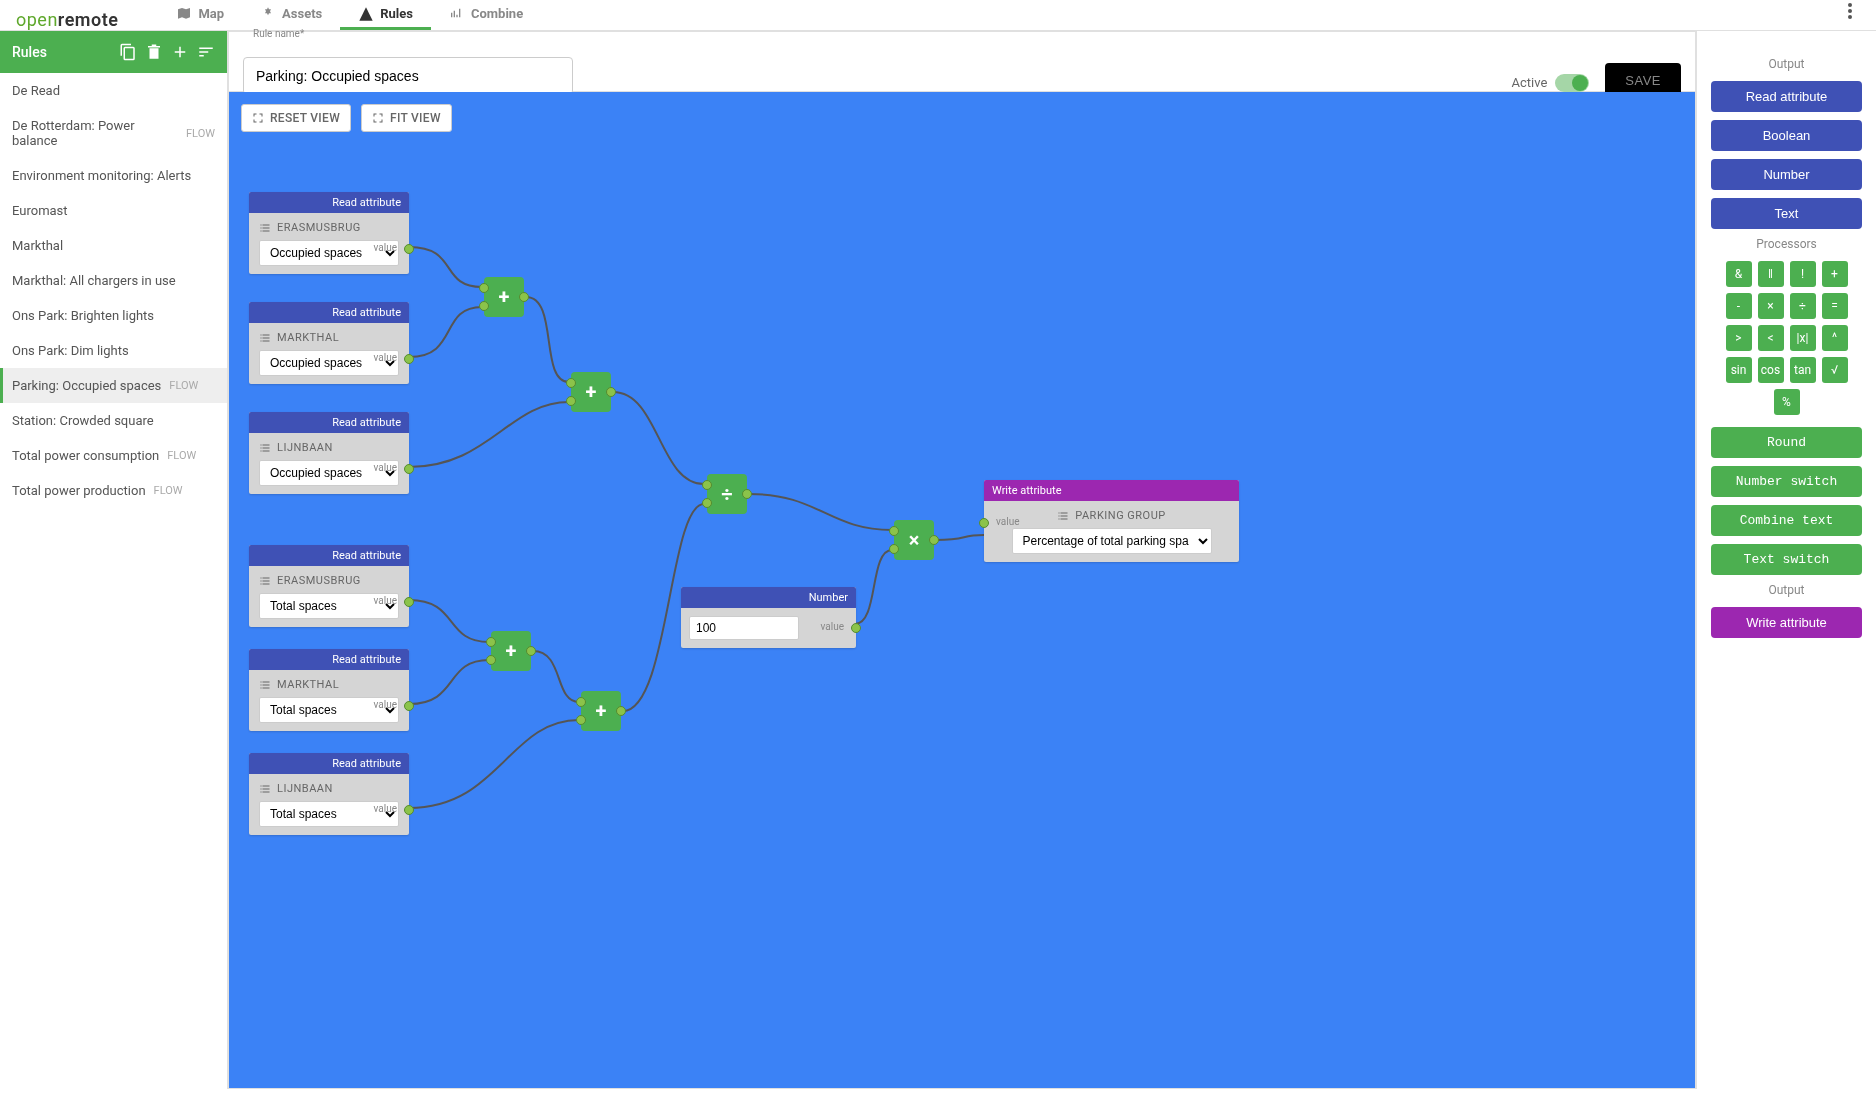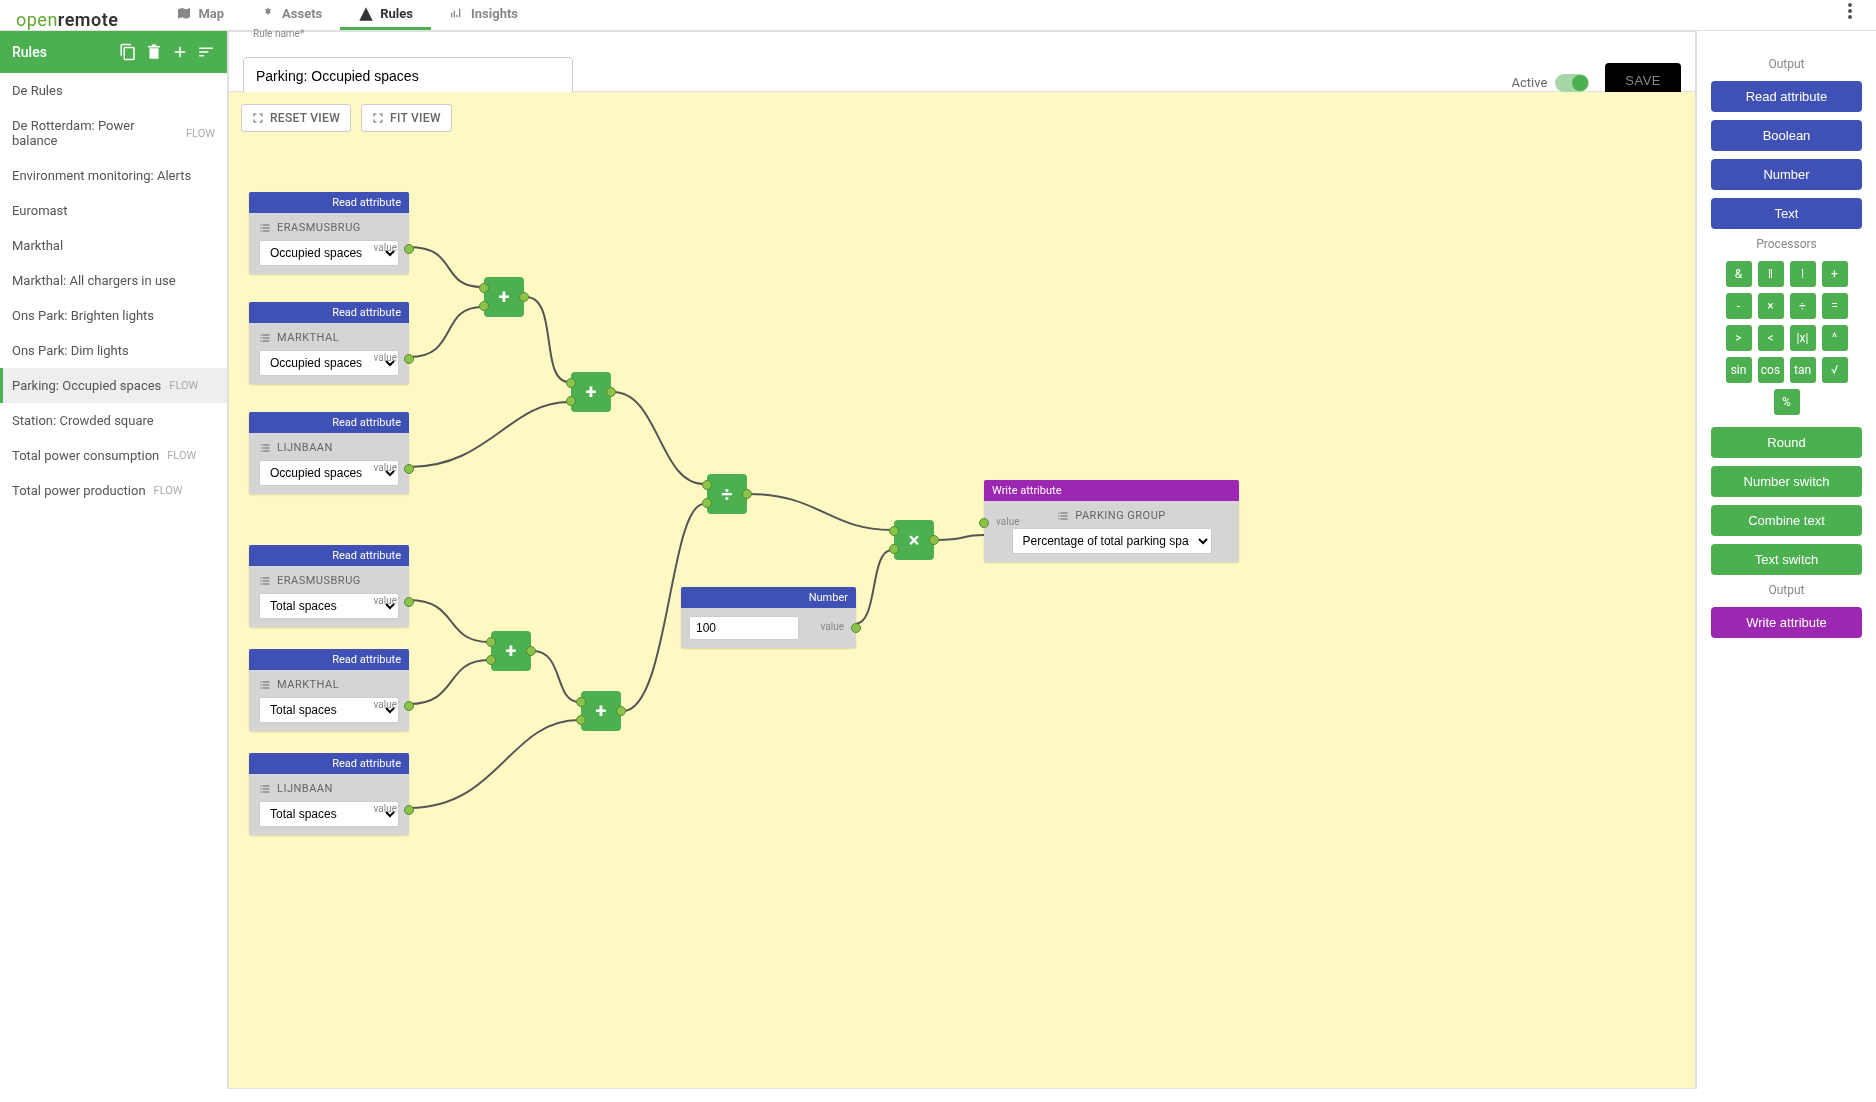--- a/index.html
+++ b/index.html
@@ -25,21 +25,21 @@
 .canvas-area { flex: 1; display: flex; flex-direction: column; position: relative; background: #fff; border: 1px solid #e0e0e0; margin: 0 0 0 0; }
 .canvas-toolbar { height: 60px; display: flex; align-items: center; padding: 0 14px; gap: 16px; border-bottom: 1px solid #e0e0e0; }
 .rule-name-wrap { display: flex; flex-direction: column; }
 .rule-name-label { font-size: 10px; color: #888; margin-bottom: 18px; padding-left: 10px; }
 .rule-name-input { width: 330px; padding: 10px 12px; border: 1px solid #ccc; border-radius: 4px; font-size: 14px; }
 .toolbar-spacer { flex: 1; }
 .active-toggle-wrap { display: flex; align-items: center; gap: 8px; color: #666; font-size: 13px; margin-top: 42px; }
 .toggle { width: 34px; height: 18px; background: #a5d6a7; border-radius: 9px; position: relative; cursor: pointer; }
 .toggle::after { content: ''; width: 16px; height: 16px; background: #4caf50; border-radius: 50%; position: absolute; top: 1px; right: 1px; }
 .save-btn { background: #000000; color: #888; border: none; padding: 10px 20px; border-radius: 4px; font-size: 13px; font-weight: 500; letter-spacing: 0.5px; margin-top: 38px; }
-.canvas-body { flex: 1; position: relative; overflow: hidden; background: #fef9c3; }
+.canvas-body { flex: 1; position: relative; overflow: hidden; background: #3b82f6; }
 .view-btns { position: absolute; top: 12px; left: 12px; display: flex; gap: 10px; z-index: 5; }
 .view-btn { display: flex; align-items: center; gap: 6px; padding: 6px 10px; background: #fff; border: 1px solid #ccc; border-radius: 3px; font-size: 12px; color: #666; cursor: pointer; font-weight: 500; letter-spacing: 0.3px; }
 .flow-svg { position: absolute; inset: 0; width: 100%; height: 100%; pointer-events: none; }
 .flow-svg path { stroke: #555; stroke-width: 2; fill: none; }
 .node { position: absolute; background: #d5d5d5; border-radius: 2px; font-size: 12px; box-shadow: 0 1px 2px rgba(0,0,0,0.15); }
 .node-header { padding: 4px 8px; color: #fff; font-size: 11px; text-align: right; border-radius: 2px 2px 0 0; }
 .node-header.blue { background: #3f51b5; }
 .node-header.purple { background: #9c27b0; }
 .node-body { padding: 8px 10px; }
 .node-asset { display: flex; align-items: center; gap: 6px; font-size: 11px; letter-spacing: 0.5px; color: #666; margin-bottom: 6px; }
@@ -48,21 +48,21 @@
 .port { width: 10px; height: 10px; background: #8bc34a; border: 1px solid #558b2f; border-radius: 50%; position: absolute; }
 .op-node { position: absolute; width: 40px; height: 40px; background: #4caf50; border-radius: 4px; display: flex; align-items: center; justify-content: center; color: #fff; font-size: 20px; font-weight: bold; }
 .op-node .port { background: #8bc34a; }
 .number-node { position: absolute; background: #d5d5d5; border-radius: 2px; box-shadow: 0 1px 2px rgba(0,0,0,0.15); }
 .number-node .node-header { text-align: right; }
 .number-input { width: 110px; padding: 4px 6px; font-size: 12px; border: 1px solid #ccc; margin: 8px; border-radius: 2px; }
 .right-panel { width: 180px; padding: 20px 14px; border-left: 1px solid #e0e0e0; overflow-y: auto; }
 .panel-section-title { text-align: center; font-size: 12px; color: #888; margin: 6px 0 10px; }
 .panel-btn { display: block; width: 100%; padding: 8px; border: none; border-radius: 4px; color: #fff; font-size: 13px; margin-bottom: 8px; cursor: pointer; text-align: center; }
 .panel-btn.blue { background: #3f51b5; }
-.panel-btn.green { background: #4caf50; }
+.panel-btn.green { background: #4caf50; font-family: Liberation Mono, monospace; }
 .panel-btn.purple { background: #9c27b0; }
 .op-grid { display: flex; flex-wrap: wrap; gap: 6px; justify-content: center; margin-bottom: 12px; }
 .op-chip { width: 26px; height: 26px; background: #4caf50; color: #fff; border-radius: 3px; display: flex; align-items: center; justify-content: center; font-size: 12px; cursor: pointer; }
 .list-icon { width: 12px; height: 12px; }
 </style>
 </head>
 <body>
 
 <div class="topbar">
   <div class="logo"><span>open</span><b>remote</b></div>
@@ -82,21 +82,21 @@
     <div class="nav-tab active">
       <svg viewBox="0 0 24 24" fill="currentColor">
           <path d="M12 2L2 22h20L12 2z"></path>
         </svg>
       <span>Rules</span>
     </div>
     <div class="nav-tab">
       <svg viewBox="0 0 24 24" fill="currentColor">
           <path d="M3 17h2v-7H3v7zm4 0h2V7H7v10zm4 0h2v-4h-2v4zm4 0h2V4h-2v13z"></path>
         </svg>
-      <span>Insights</span>
+      <span>Combine</span>
     </div>
   </div>
   <div class="topbar-spacer"></div>
   <div class="more-icon">
     <svg width="4" height="16" viewBox="0 0 4 16" fill="currentColor">
         <circle cx="2" cy="2" r="2"></circle>
         <circle cx="2" cy="8" r="2"></circle>
         <circle cx="2" cy="14" r="2"></circle>
       </svg>
   </div>
@@ -115,21 +115,21 @@
         </svg>
       <svg viewBox="0 0 24 24">
           <path d="M11 5h2v14h-2zM5 11h14v2H5z"></path>
         </svg>
       <svg viewBox="0 0 24 24">
           <path d="M3 6h18v2H3zm0 5h12v2H3zm0 5h6v2H3z"></path>
         </svg>
     </div>
     <div class="rule-list">
       <div class="rule-item">
-          <span>De Rules</span>
+          <span>De Read</span>
           <span class="rule-item-tag"></span>
         </div>
       <div class="rule-item">
           <span>De Rotterdam: Power balance</span>
           <span class="rule-item-tag">FLOW</span>
         </div>
       <div class="rule-item">
           <span>Environment monitoring: Alerts</span>
           <span class="rule-item-tag"></span>
         </div>

